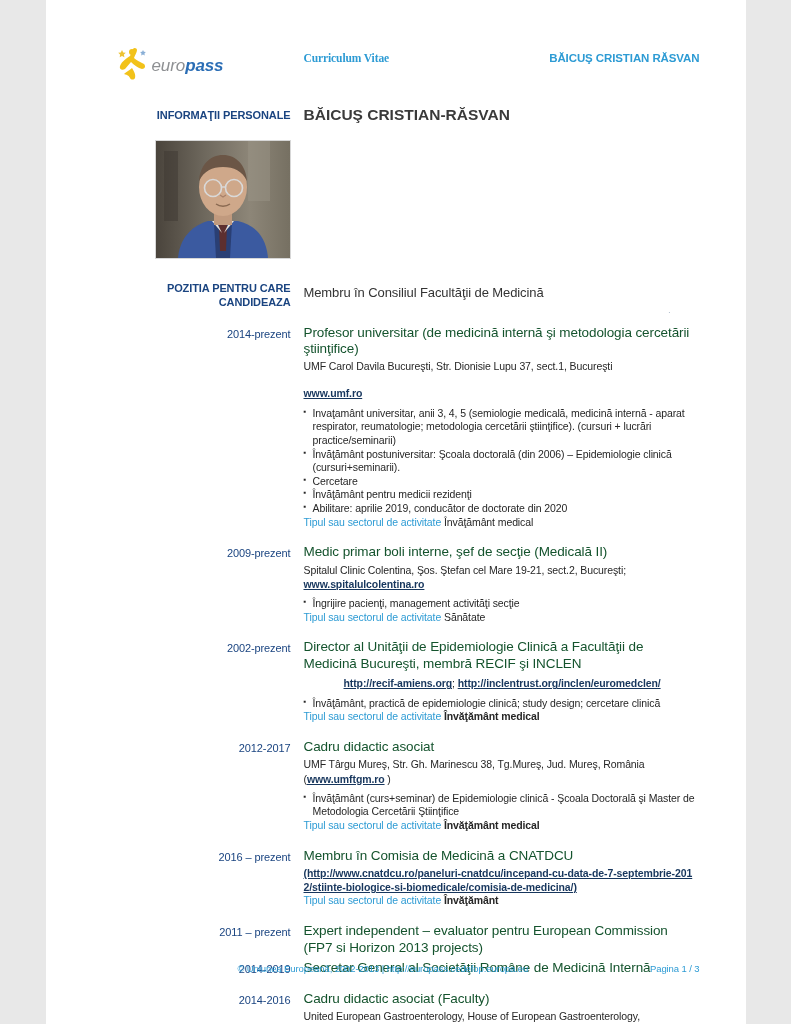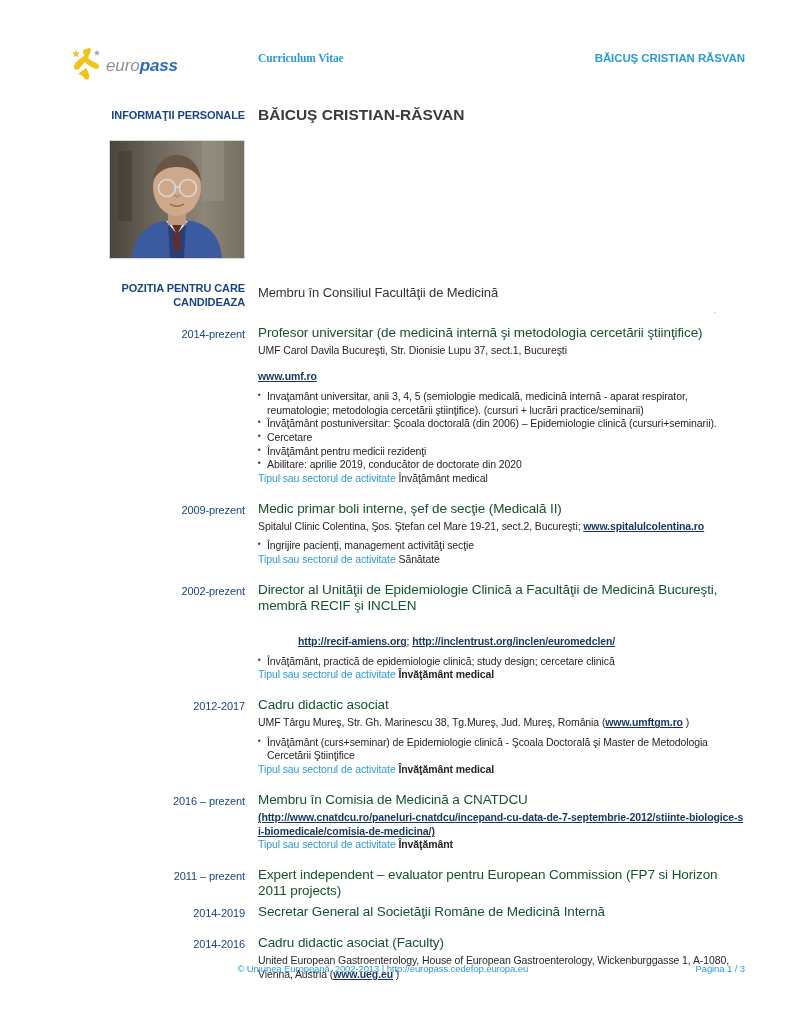--- a/index.html
+++ b/index.html
@@ -1,20 +1,20 @@
 <!DOCTYPE html>
 <html><head>
 <meta charset="utf-8">
 <style>
   * { margin:0; padding:0; box-sizing:border-box; }
   html,body { background:#e8e8e8; }
   body { font-family:"Liberation Sans", sans-serif; }
   .page {
     position:relative;
-    width:791px; height:1024px;
+    width:700px; height:1024px;
     margin:0 auto;
     background:#ffffff;
     color:#2b2b2b;
     overflow:hidden;
     letter-spacing:-0.1px;
   }
   .content { padding:46px 46px 0 70px; }
 
   
   .row { display:flex; align-items:flex-start; }
@@ -177,21 +177,21 @@
           <div class="bullet">Îngrijire pacienţi, management activităţi secţie</div>
         </div>
         <div class="sector"><span class="sector-label">Tipul sau sectorul de activitate</span> <span class="sector-val">Sănătate</span></div>
       </div>
     </div>
 
     <div class="row entry">
       <div class="lcol period">2002-prezent</div>
       <div class="rcol">
         <div class="etitle">Director al Unităţii de Epidemiologie Clinică a Facultăţii de Medicină Bucureşti, membră RECIF şi INCLEN</div>
-        <div class="eorg" style="margin-top:20px;padding-left:40px;"><span class="elink">http://recif-amiens.org</span><span>;  </span><span class="elink">http://inclentrust.org/inclen/euromedclen/</span></div>
+        <div class="eorg" style="margin-top:4px;padding-left:40px;"><span class="elink">http://recif-amiens.org</span><span>;  </span><span class="elink">http://inclentrust.org/inclen/euromedclen/</span></div>
         <div class="bullets">
           <div class="bullet">Învăţământ, practică de epidemiologie clinică; study design; cercetare clinică</div>
         </div>
         <div class="sector"><span class="sector-label">Tipul sau sectorul de activitate</span> <span class="sector-val bold">Învăţământ medical</span></div>
       </div>
     </div>
 
     <div class="row entry">
       <div class="lcol period">2012-2017</div>
       <div class="rcol">
@@ -211,21 +211,21 @@
         <div class="eorg">
             <span class="elink wrap-url">(http://www.cnatdcu.ro/paneluri-cnatdcu/incepand-cu-data-de-7-septembrie-2012/stiinte-biologice-si-biomedicale/comisia-de-medicina/)</span>
           </div>
         <div class="sector"><span class="sector-label">Tipul sau sectorul de activitate</span> <span class="sector-val bold">Învăţământ</span></div>
       </div>
     </div>
 
     <div class="row entry">
       <div class="lcol period">2011 – prezent</div>
       <div class="rcol">
-        <div class="etitle">Expert independent – evaluator pentru European Commission (FP7 si Horizon 2011 projects)</div>
+        <div class="etitle">Expert independent – evaluator pentru European Commission (FP7 si Horizon 2013 projects)</div>
       </div>
     </div>
 
     <div class="row" style="margin-top:4px;">
       <div class="lcol period">2014-2019</div>
       <div class="rcol">
         <div class="etitle">Secretar General al Societăţii Române de Medicină Internă</div>
       </div>
     </div>
 

